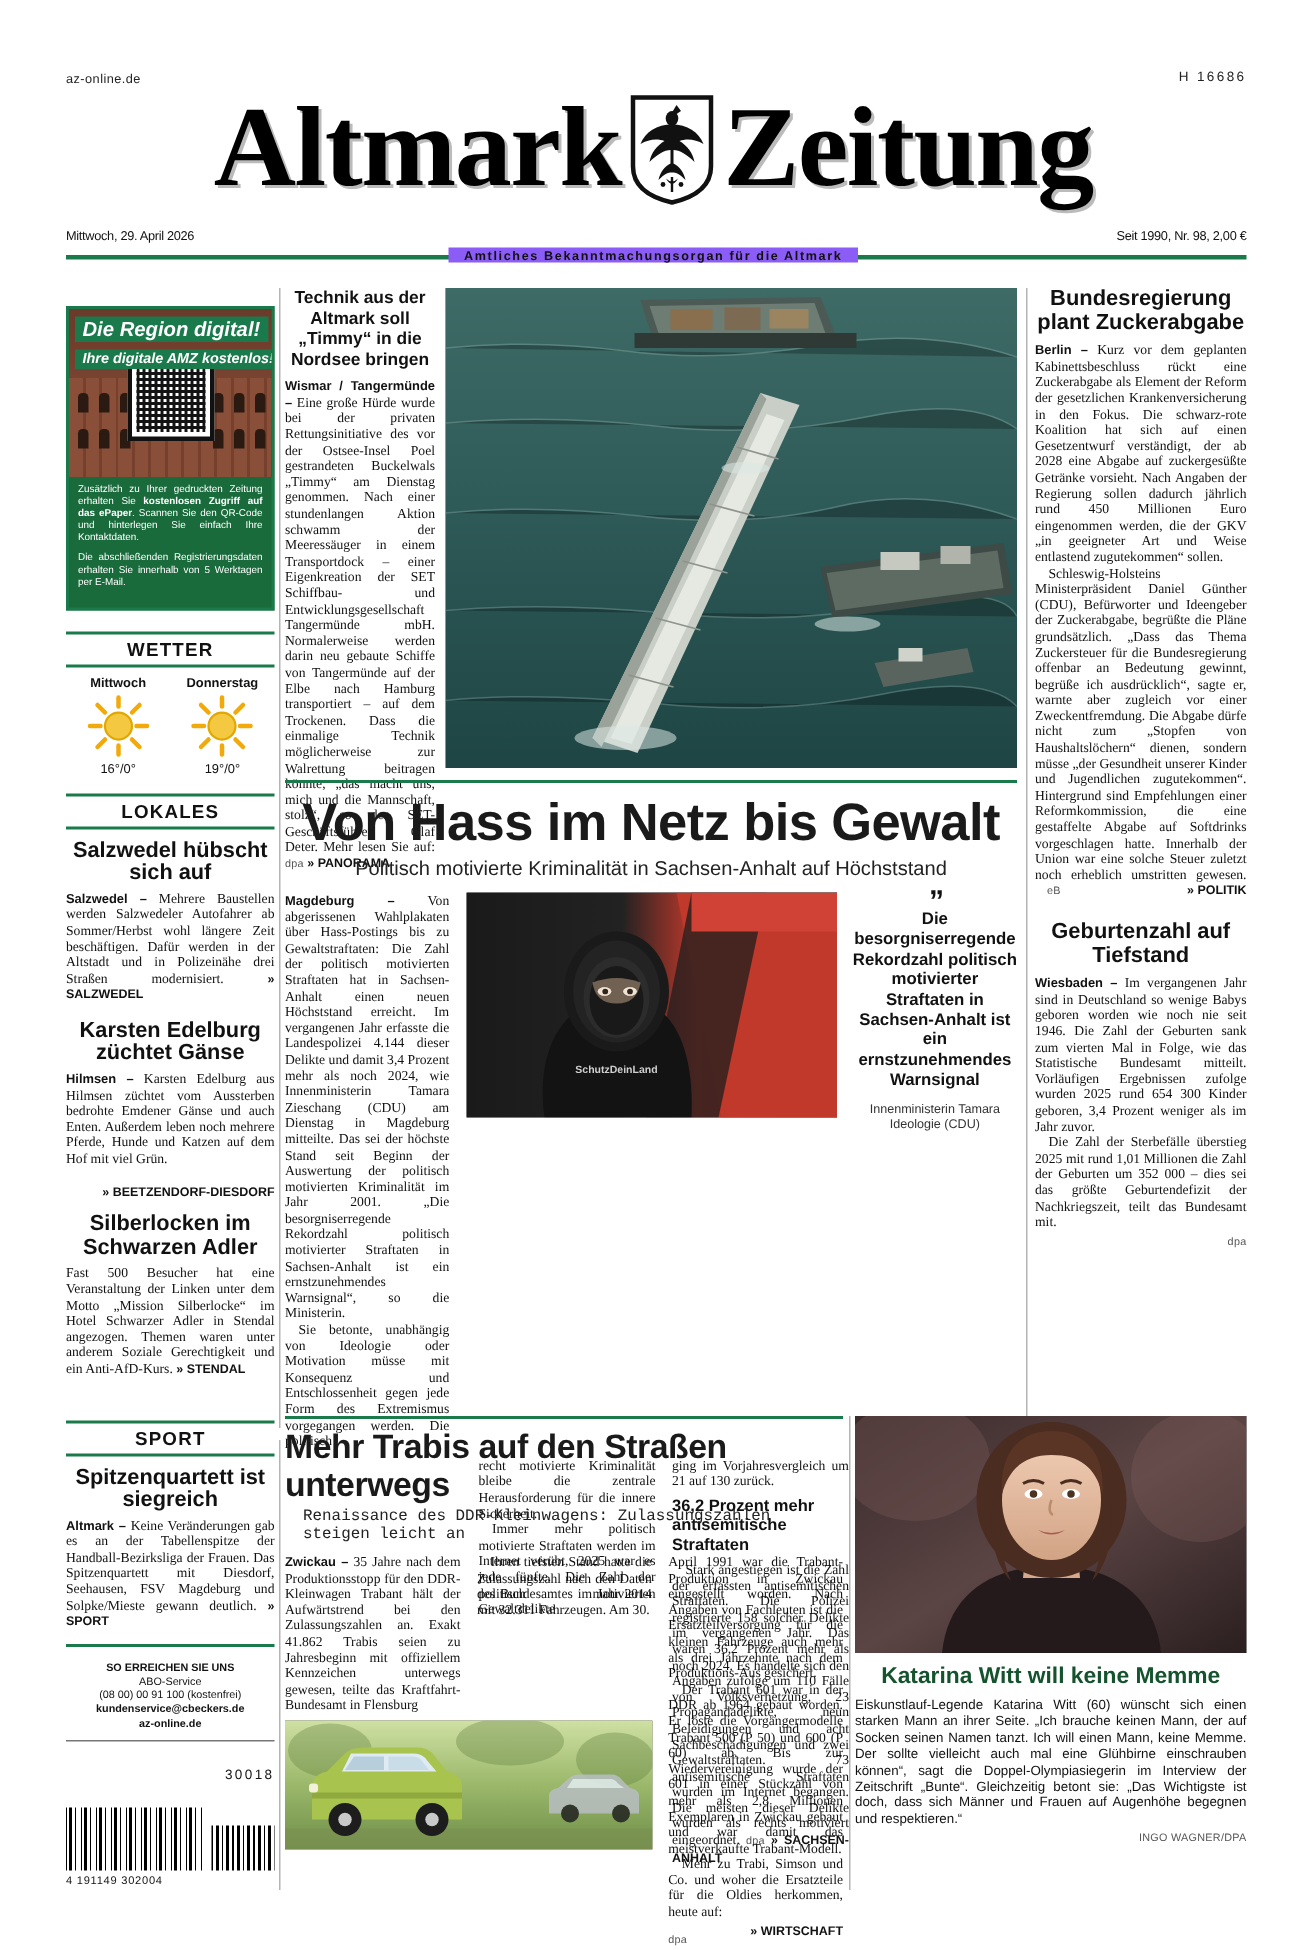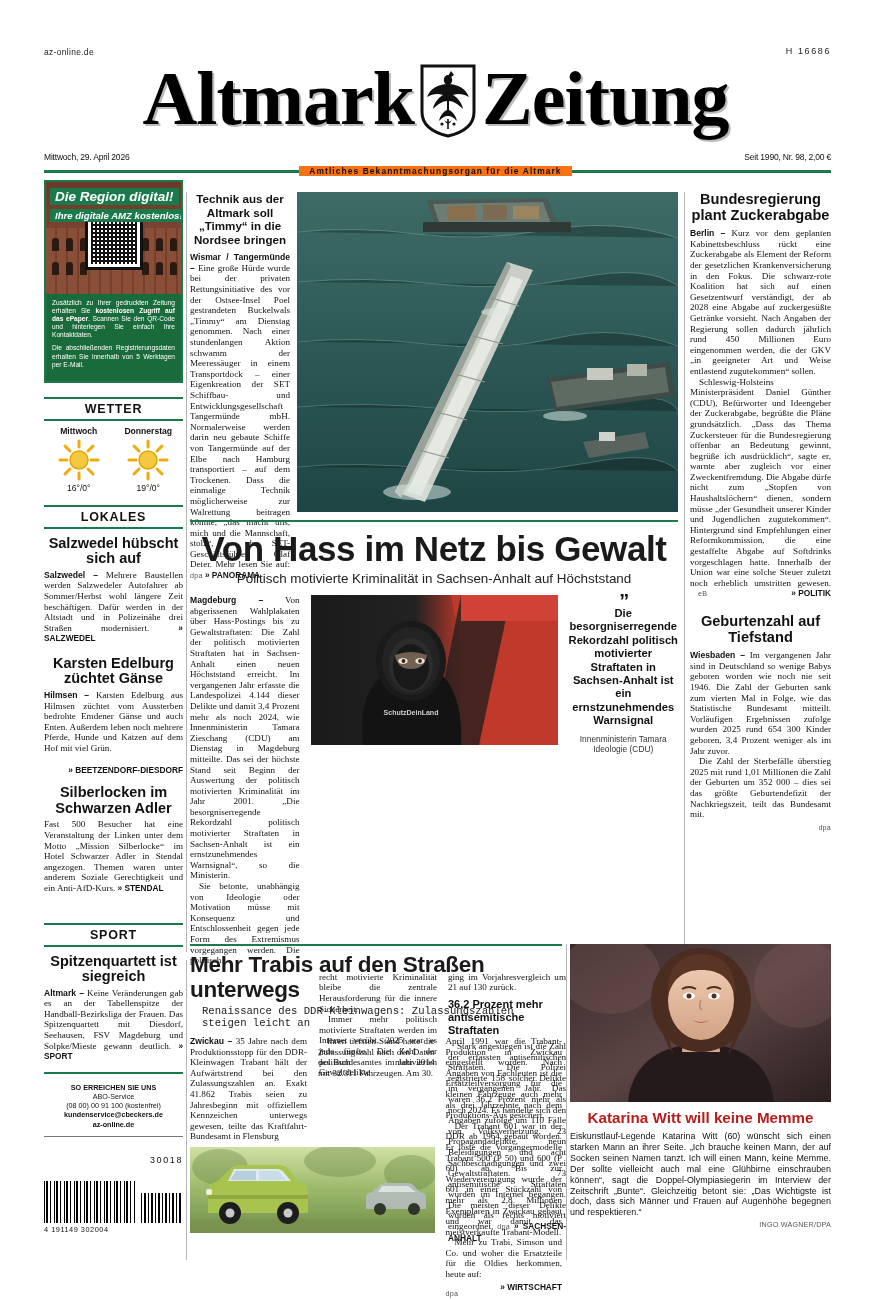--- a/index.html
+++ b/index.html
@@ -10,35 +10,35 @@
   .masthead{position:absolute;left:0;top:0;width:871px;height:178px;}
   .mh-url{position:absolute;left:44px;top:47px;font-family:"Liberation Sans",sans-serif;font-size:8.5px;letter-spacing:.3px;color:#222;}
   .mh-code{position:absolute;right:40px;top:46px;font-family:"Liberation Sans",sans-serif;font-size:9px;letter-spacing:1.6px;color:#222;}
   .mh-title-wrap{position:absolute;left:0;top:56px;width:871px;text-align:center;}
   .mh-title{display:inline-block;font-family:"Liberation Serif",serif;font-weight:bold;font-size:76px;line-height:84px;letter-spacing:-1px;color:#000;text-shadow:2px 2px 0 #bbb;}
   .mh-eagle{display:inline-block;vertical-align:-14px;width:56px;height:74px;margin:0 6px;position:relative;}
   .mh-eagle svg{display:block;}
   .mh-date{position:absolute;left:44px;top:152px;font-family:"Liberation Sans",sans-serif;font-size:8.5px;color:#111;letter-spacing:-.2px;}
   .mh-issue{position:absolute;right:40px;top:152px;font-family:"Liberation Sans",sans-serif;font-size:8.5px;color:#111;letter-spacing:-.2px;}
   .mh-sub{position:absolute;left:0;top:160px;width:871px;text-align:center;}
-  .mh-sub span{font-family:"Liberation Sans",sans-serif;font-weight:bold;font-size:8.4px;letter-spacing:1.1px;color:#111;background:#f97316;padding:0 10px;position:relative;z-index:2;}
+  .mh-sub span{font-family:"Liberation Sans",sans-serif;font-weight:bold;font-size:8.4px;letter-spacing:1.1px;color:#111;background:#8b5cf6;padding:0 10px;position:relative;z-index:2;}
   .mh-rule{position:absolute;left:44px;right:40px;top:170px;height:3px;background:#1b7a4b;}
 
   
   .green-rule{height:2px;background:#1b7a4b;}
   .thin-rule{height:1px;background:#9a9a9a;}
   .sec-head{font-family:"Liberation Sans",sans-serif;font-weight:bold;font-size:12.5px;letter-spacing:.8px;text-align:center;color:#111;padding:3px 0 3px;}
   .hl{font-family:"Liberation Sans",sans-serif;font-weight:bold;color:#111;text-align:center;line-height:1.07;}
   .body{font-family:"Liberation Serif",serif;font-size:9.1px;line-height:10.6px;text-align:justify;color:#111;hyphens:auto;}
   .body .lead{font-family:"Liberation Sans",sans-serif;font-weight:bold;font-size:8.6px;}
   .ref{font-family:"Liberation Sans",sans-serif;font-weight:bold;font-size:8.3px;}
   .credit{font-family:"Liberation Sans",sans-serif;font-size:7.2px;color:#555;letter-spacing:.2px;}
 
   
-  .col1{position:absolute;left:44px;top:180px;width:139px;}
+  .col1{position:absolute;left:44px;top:204px;width:139px;}
   .advert{width:139px;border:2px solid #1b7a4b;box-sizing:border-box;background:#1a6b3c;}
   .ad-photo{position:relative;height:112px;background:linear-gradient(#6a3a2a,#7d4632 55%,#5e3124);overflow:hidden;}
   .ad-banner{position:absolute;left:4px;top:5px;right:4px;}
   .ad-b1{display:inline-block;background:#1b7a4b;color:#fff;font-family:"Liberation Sans",sans-serif;font-weight:bold;font-style:italic;font-size:13.5px;padding:1px 5px;white-space:nowrap;}
   .ad-b2{display:inline-block;background:#1b7a4b;color:#fff;font-family:"Liberation Sans",sans-serif;font-weight:bold;font-style:italic;font-size:9.6px;padding:1px 5px;margin-top:2px;white-space:nowrap;}
   .ad-bldg{position:absolute;left:0;right:0;bottom:0;height:66px;background:
      repeating-linear-gradient(90deg,#8a4f38 0 9px,#77402c 9px 11px),
      linear-gradient(#8a4f38,#6d3a27);}
   .ad-win{position:absolute;background:#2b1a12;width:7px;height:13px;border-radius:3px 3px 0 0;}
   .ad-qr{position:absolute;left:50%;top:30px;transform:translateX(-50%);width:58px;height:58px;background:#fff;border:3px solid #111;padding:3px;box-sizing:border-box;}
@@ -107,21 +107,21 @@
   .trabi{position:absolute;left:190px;top:944px;width:372px;}
   .tr-hl{font-family:"Liberation Sans",sans-serif;font-weight:bold;font-size:22.5px;line-height:25px;color:#1a1a1a;letter-spacing:-.3px;}
   .tr-sub{font-family:Liberation Mono, monospace;font-size:10.6px;color:#222;margin-top:3px;padding-left:12px;}
   .tr-cols{display:flex;gap:11px;margin-top:7px;}
   .tr-c{width:117px;}
   .tr-photo{width:245px;height:86px;background:#6b7a4a;overflow:hidden;position:relative;margin-top:5px;}
 
   
   .witt{position:absolute;left:570px;top:944px;width:261px;}
   .witt-photo{width:261px;height:158px;background:#2a1f22;overflow:hidden;position:relative;}
-  .witt-hl{font-family:"Liberation Sans",sans-serif;font-weight:bold;font-size:15.2px;text-align:center;color:#b91c1c;margin-top:7px;}
+  .witt-hl{font-family:"Liberation Sans",sans-serif;font-weight:bold;font-size:15.2px;text-align:center;color:#14532d;margin-top:7px;}
   .witt-body{font-family:"Liberation Sans",sans-serif;font-size:8.9px;line-height:10.9px;text-align:justify;margin-top:5px;color:#111;}
   .witt-credit{text-align:right;margin-top:2px;}
 
   .vline{position:absolute;background:#b4b4b4;width:1px;}
 </style>
 </head>
 <body>
 
 <div class="page">
 

